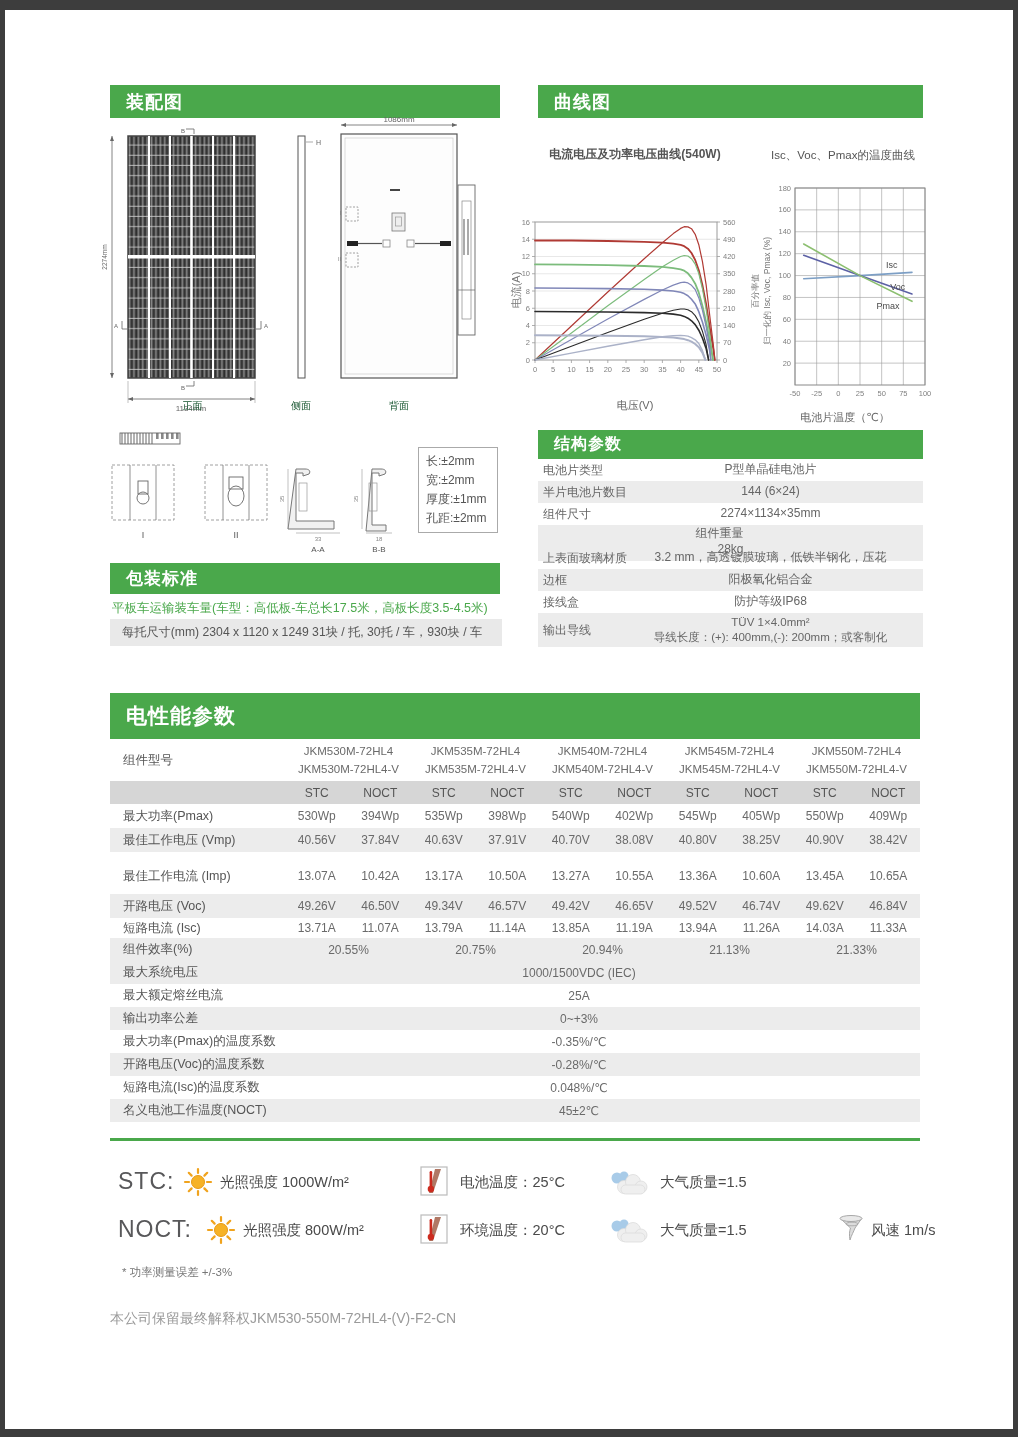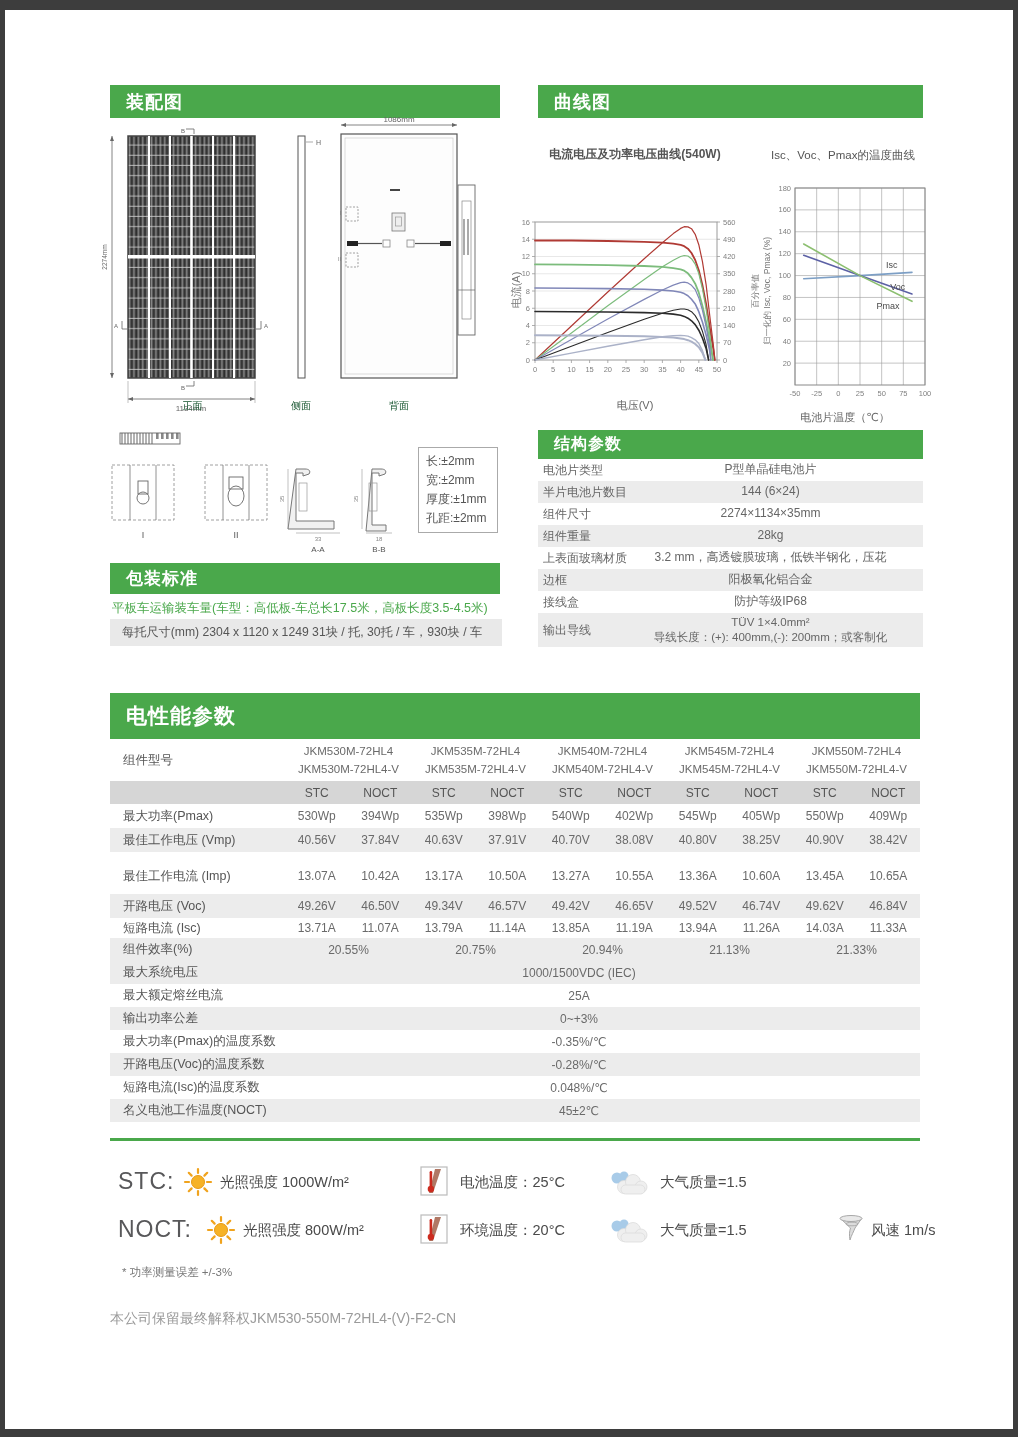--- a/index.html
+++ b/index.html
@@ -594,21 +594,21 @@
       <span class="sval">P型单晶硅电池片</span>
     </div>
     <div class="srow shade" style="top: 471px; height: 22px;">
       <span class="slabel">半片电池片数目</span>
       <span class="sval">144 (6×24)</span>
     </div>
     <div class="srow" style="top: 493px; height: 22px;">
       <span class="slabel">组件尺寸</span>
       <span class="sval">2274×1134×35mm</span>
     </div>
-    <div class="srow shade" style="top: 515px; height: 22px;">
+    <div class="srow shade" style="top: 515px; height: 36px; flex-direction: column;">
       <span class="slabel">组件重量</span>
       <span class="sval">28kg</span>
     </div>
     <div class="srow" style="top: 537px; height: 22px;">
       <span class="slabel">上表面玻璃材质</span>
       <span class="sval">3.2 mm，高透镀膜玻璃，低铁半钢化，压花</span>
     </div>
     <div class="srow shade" style="top: 559px; height: 22px;">
       <span class="slabel">边框</span>
       <span class="sval">阳极氧化铝合金</span>

